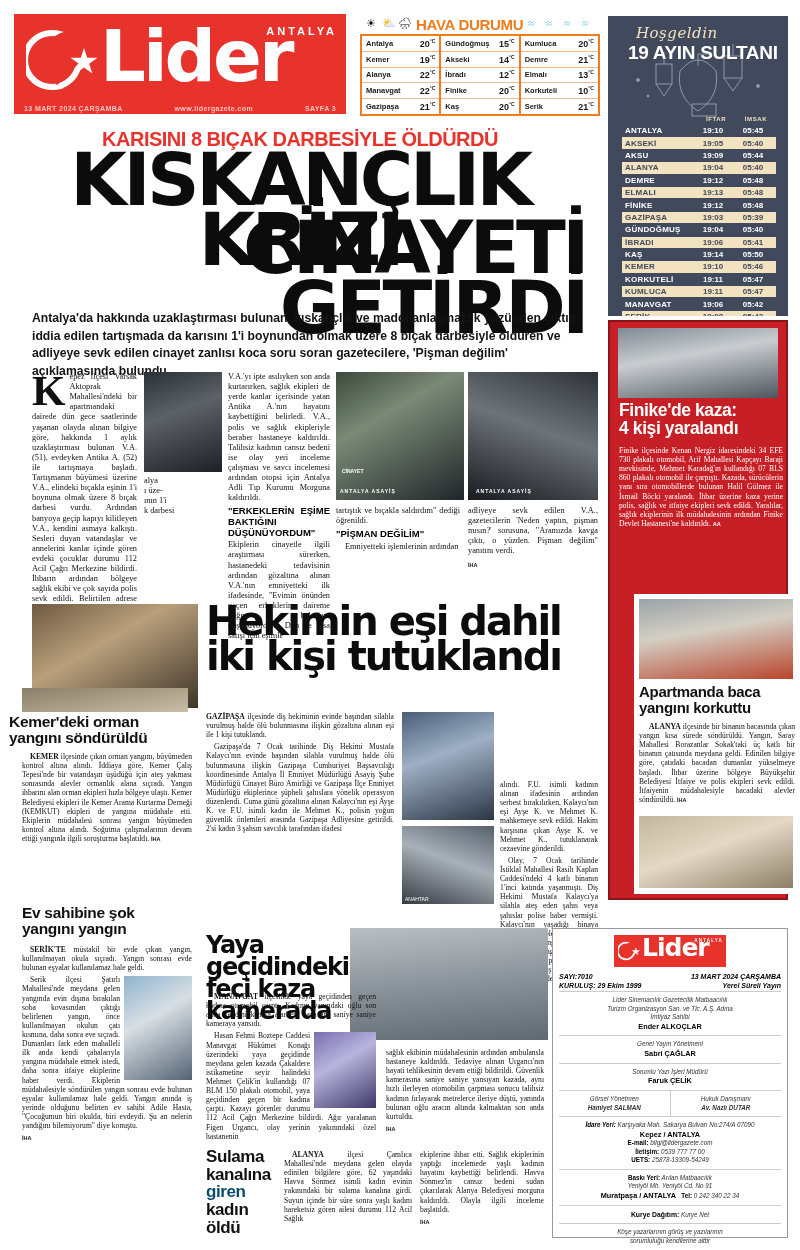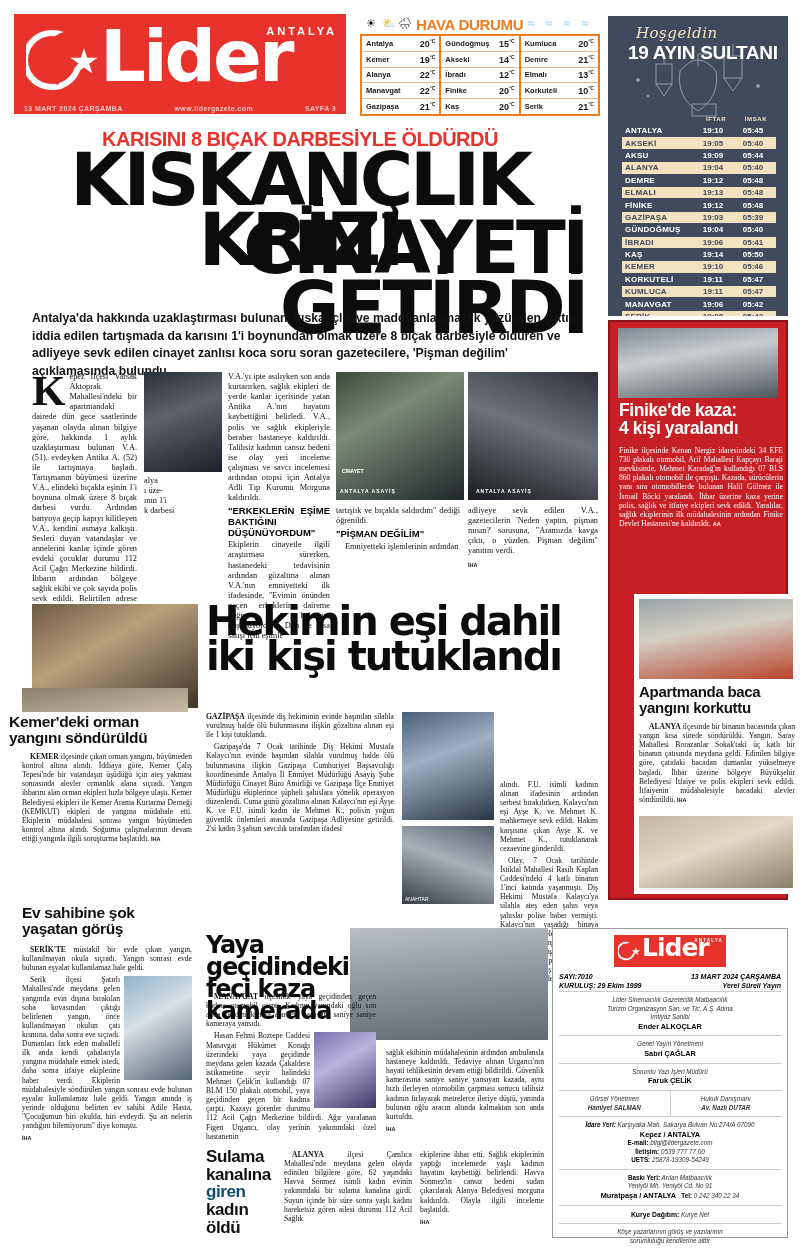--- a/index.html
+++ b/index.html
@@ -520,21 +520,21 @@
   <div style="position:absolute;left:22px;top:752px;width:170px;" class="smalltxt">
     <p>
       <b class="bold-lead">KEMER</b>
       <span>ilçesinde çıkan orman yangını, büyümeden kontrol altına alındı. İddiaya göre, Kemer Çalış Tepesi'nde bir vatandaşın üşüdüğü için ateş yakması sonrasında alevler ormanlık alana sıçradı. Yangın ihbarını alan orman ekipleri hızla bölgeye ulaştı. Kemer Belediyesi ekipleri ile Kemer Arama Kurtarma Derneği (KEMKUT) ekipleri de yangına müdahale etti. Ekiplerin müdahalesi sonrası yangın büyümeden kontrol altına alındı. Soğutma çalışmalarının devam ettiği yangınla ilgili soruşturma başlatıldı.</span>
       <span class="agency">İHA</span>
     </p>
   </div>
 
   <div class="art-title" style="position:absolute;left:22px;top:905px;width:172px;font-size:15.5px;">
     <div>Ev sahibine şok</div>
-    <div>yaşatan görüş</div>
+    <div>yangını yangın</div>
   </div>
   <div style="position:absolute;left:22px;top:945px;width:170px;" class="smalltxt">
     <p>
       <b class="bold-lead">SERİK'TE</b>
       <span>müstakil bir evde çıkan yangın, kullanılmayan okula sıçradı. Yangın sonrası evde bulunan eşyalar kullanılamaz hale geldi.</span>
     </p>
     <div class="photo" style="float:right;width:68px;height:104px;margin:1px 0 3px 4px;background:linear-gradient(150deg,#8fb4cf,#d8dfe4 40%,#556374);"></div>
     <p>Serik ilçesi Şatırlı Mahallesi'nde meydana gelen yangında evin dışına bırakılan soba kovasından çıktığı belirlenen yangın, önce kullanılmayan okulun çatı kısmına, daha sonra eve sıçradı. Dumanları fark eden mahalleli ilk anda kendi çabalarıyla yangına müdahale etmek istedi, daha sonra itfaiye ekiplerine haber verdi. Ekiplerin müdahalesiyle söndürülen yangın sonrası evde bulunan eşyalar kullanılamaz hale geldi. Yangın anında iş yerinde olduğunu belirten ev sahibi Adile Hasta, "Çocuğumun biri okulda, biri evdeydi. Şu an nelerin yandığını bilemiyorum" diye konuştu.</p>
     <span class="agency">İHA</span>
   </div>

